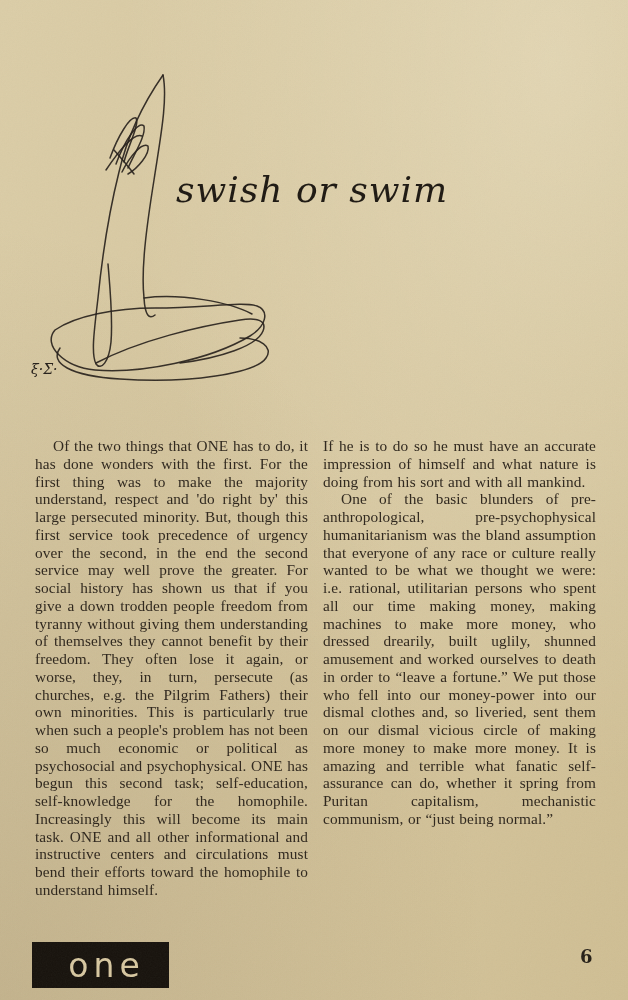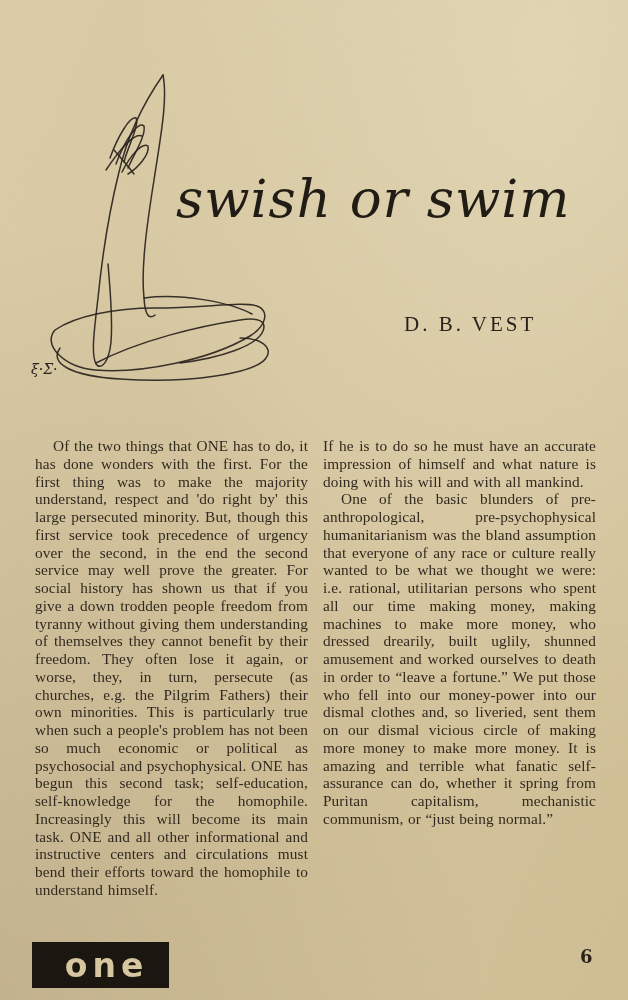--- a/index.html
+++ b/index.html
@@ -17,39 +17,39 @@
   }
   .grain{position:absolute;inset:0;width:100%;height:100%;pointer-events:none;opacity:.55;}
   
   .illo{position:absolute;left:30px;top:58px;width:295px;height:335px;}
   .illo path{fill:none;stroke:#26201a;stroke-width:1.5;stroke-linecap:round;stroke-linejoin:round;opacity:.92;}
   .illo .sig{font-family:"DejaVu Serif",serif;font-style:italic;font-size:14px;fill:#26201a;stroke:none;}
   
   .title{
     position:absolute;left:176px;top:170px;
     font-family:"DejaVu Serif", serif;font-style:italic;
-    font-size:53px;line-height:1.1;letter-spacing:1px;
+    font-size:36px;line-height:1.1;letter-spacing:1px;
     color:#1d1811;white-space:nowrap;
   }
   .author{
     position:absolute;left:404px;top:312px;
     font-size:21px;letter-spacing:3px;color:#241e16;white-space:nowrap;
   }
   
   .columns{position:absolute;left:35px;top:437px;width:562px;display:flex;gap:15px;}
   .col{width:273px;font-size:15.3px;line-height:17.75px;text-align:justify;word-spacing:.6px;letter-spacing:.1px;}
   .col p{margin:0;}
   .col p.indent{text-indent:18px;}
   .col p.space-before{}
   
   .logo{
     position:absolute;left:32px;top:942px;width:137px;height:46px;
     background:#17120c;color:#d7c7a0;
     display:flex;align-items:center;justify-content:center;
-    font-family:"DejaVu Sans", sans-serif;font-weight:bold;
+    font-family:"DejaVu Sans", sans-serif;font-weight:normal;
     font-size:33px;letter-spacing:5px;line-height:1;
     padding-left:12px; 
     box-sizing:border-box;
   }
   .pagenum{
     position:absolute;left:580px;top:946px;
     font-family:"DejaVu Serif",serif;font-weight:bold;
     font-size:18px;color:#241e16;
   }
 </style>
@@ -75,28 +75,27 @@
     <path d="M30,290 C19,305 40,318 90,321 C160,326 226,315 236,300 C244,289 230,280 210,280"></path>
 
     <path d="M66,305 C110,282 170,268 210,262 C228,259 237,263 233,273 C227,288 190,300 150,305"></path>
 
     <path d="M114,240 C150,235 200,244 222,256"></path>
 
     <text class="sig" x="1" y="316">ξ·Σ·</text>
   </svg>
 
   <div class="title">swish or swim</div>
-  <div class="author">D. B. VEST</div>
 
   <div class="columns">
     <div class="col">
       <p class="indent">Of the two things that ONE has to do, it has done wonders with the first. For the first thing was to make the majority understand, respect and 'do right by' this large persecuted minority. But, though this first service took precedence of urgency over the second, in the end the second service may well prove the greater. For social history has shown us that if you give a down trodden people freedom from tyranny without giving them understanding of themselves they cannot benefit by their freedom. They often lose it again, or worse, they, in turn, persecute (as churches, e.g. the Pilgrim Fathers) their own minorities. This is particularly true when such a people's problem has not been so much economic or political as psychosocial and psychophysical. ONE has begun this second task; self-education, self-knowledge for the homophile. Increasingly this will become its main task. ONE and all other informational and instructive centers and circulations must bend their efforts toward the homophile to understand himself.</p>
     </div>
     <div class="col">
-      <p>If he is to do so he must have an accurate impression of himself and what nature is doing with his will and with all mankind.</p>
+      <p>If he is to do so he must have an accurate impression of himself and what nature is doing from his sort and with all mankind.</p>
       <p class="indent space-before">One of the basic blunders of pre-anthropological, pre-psychophysical humanitarianism was the bland assumption that everyone of any race or culture really wanted to be what we thought we were: i.e. rational, utilitarian persons who spent all our time making money, making machines to make more money, who dressed drearily, built uglily, shunned amusement and worked ourselves to death in order to “leave a fortune.” We put those who fell into our money-power into our dismal clothes and, so liveried, sent them on our dismal vicious circle of making more money to make more money. It is amazing and terrible what fanatic self-assurance can do, whether it spring from Puritan capitalism, mechanistic communism, or “just being normal.”</p>
     </div>
   </div>
 
   <div class="logo">one</div>
   <div class="pagenum">6</div>
 
   <svg class="grain" aria-hidden="true">
     <filter id="paperNoise">
       <feTurbulence type="fractalNoise" baseFrequency="0.8" numOctaves="2" seed="7" stitchTiles="stitch"></feTurbulence>

